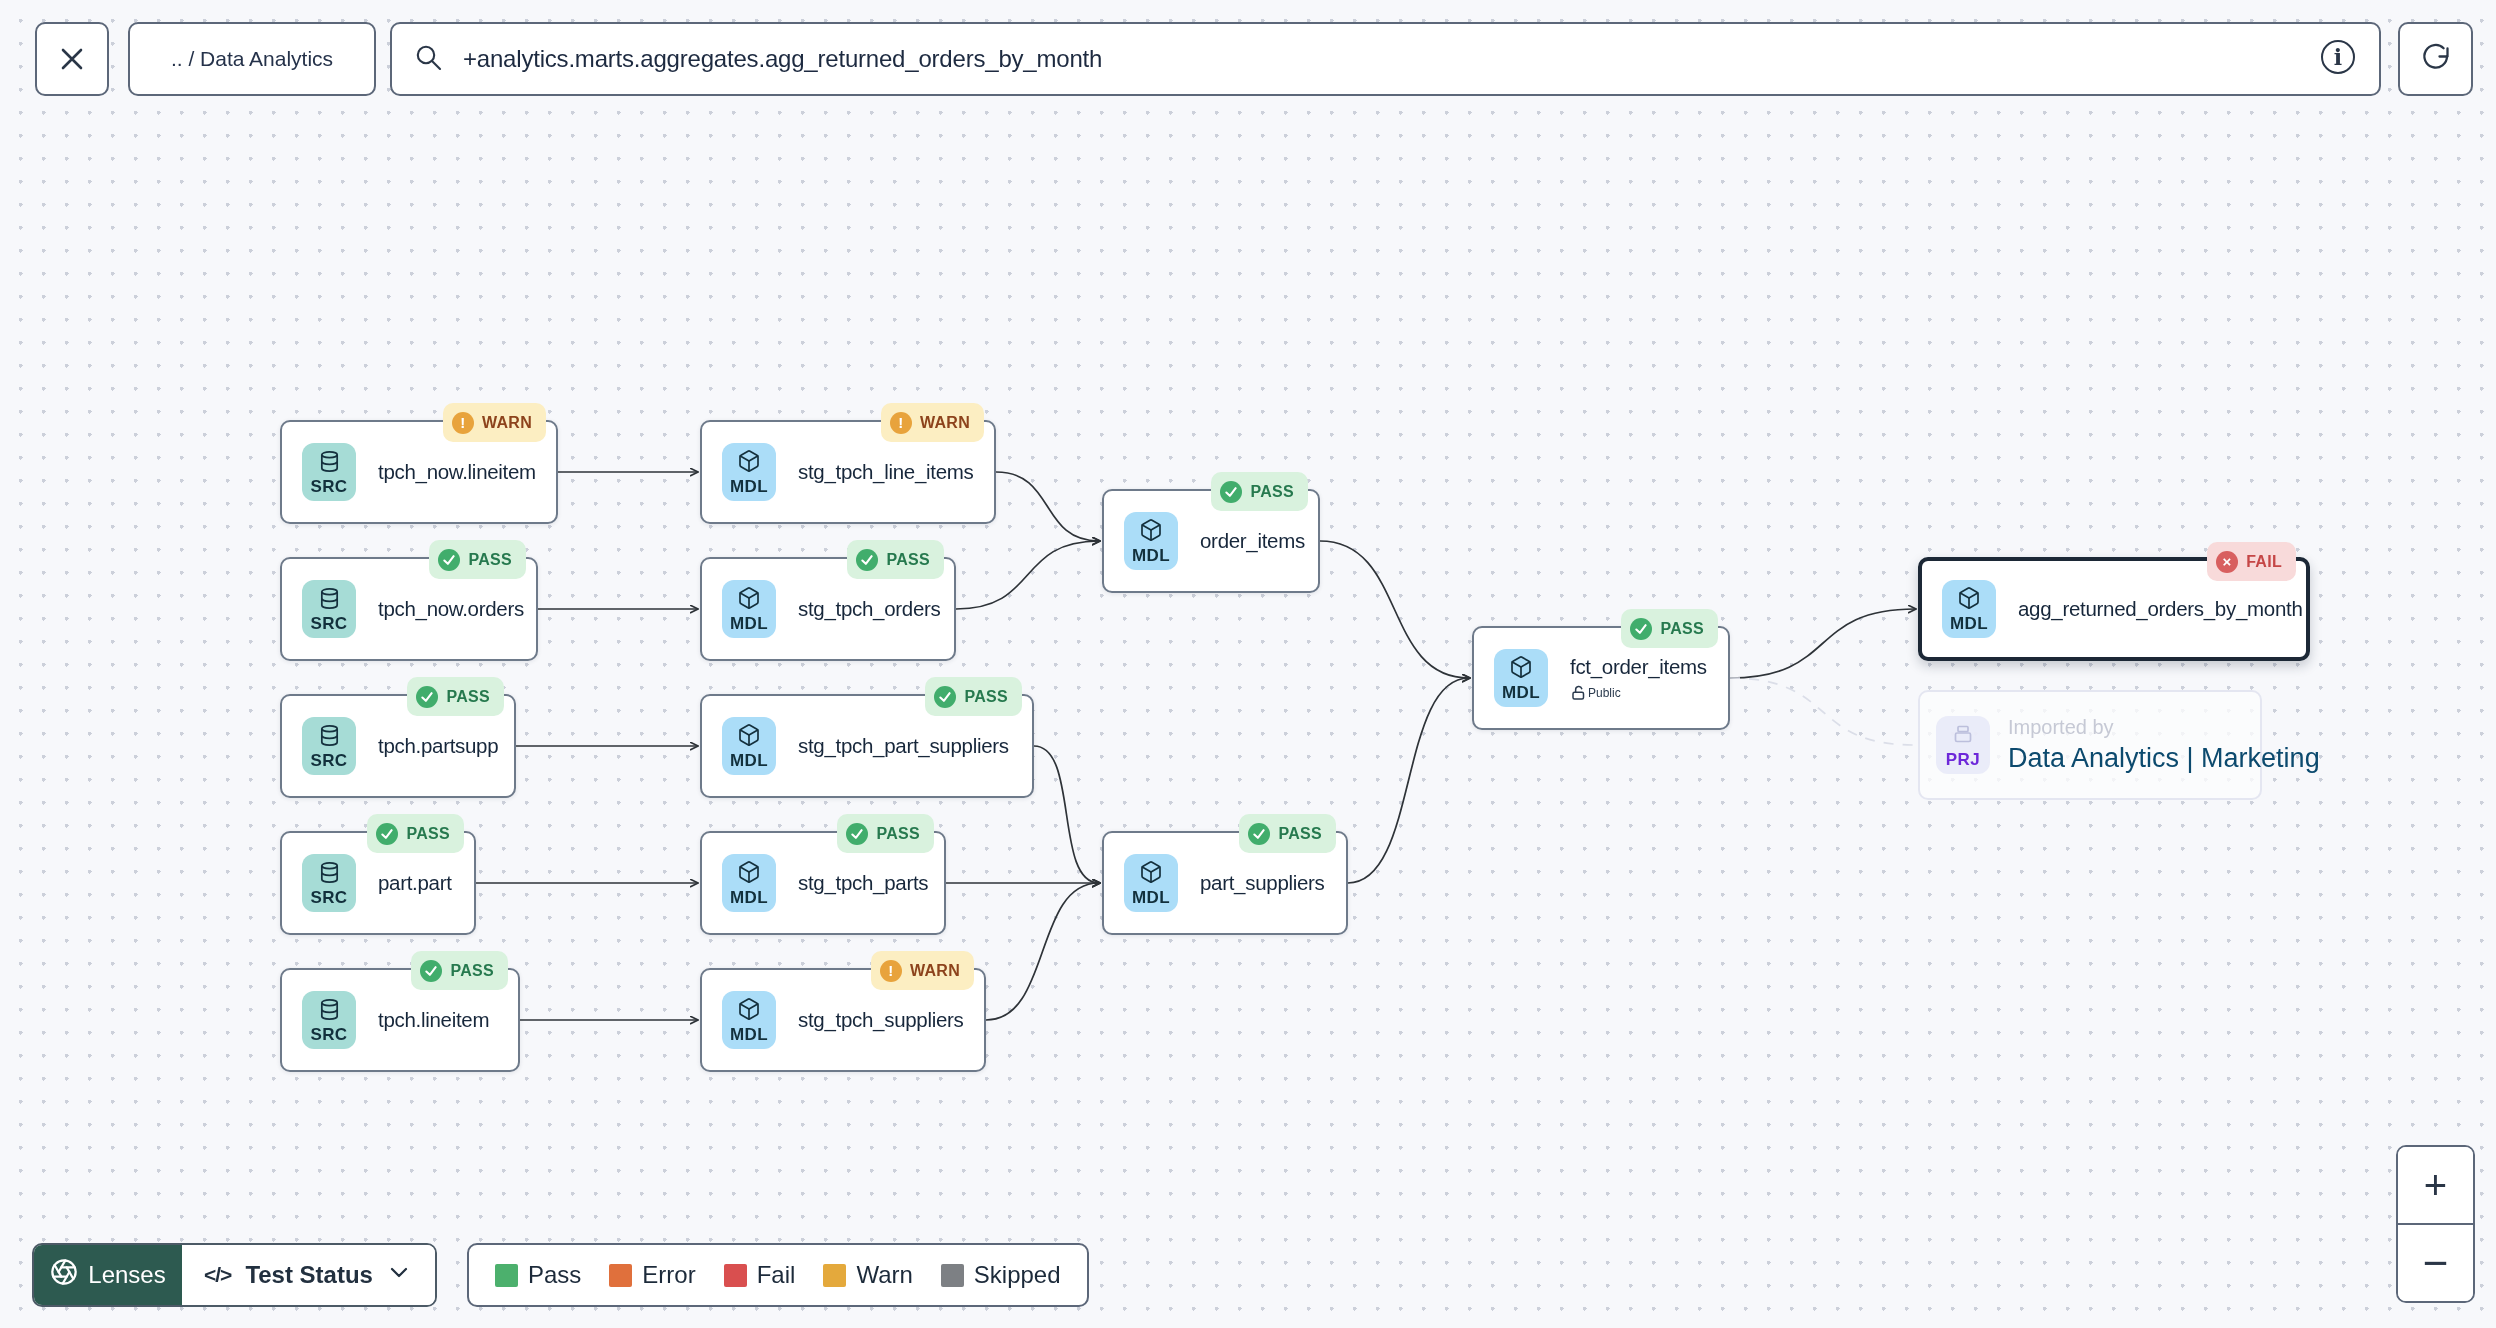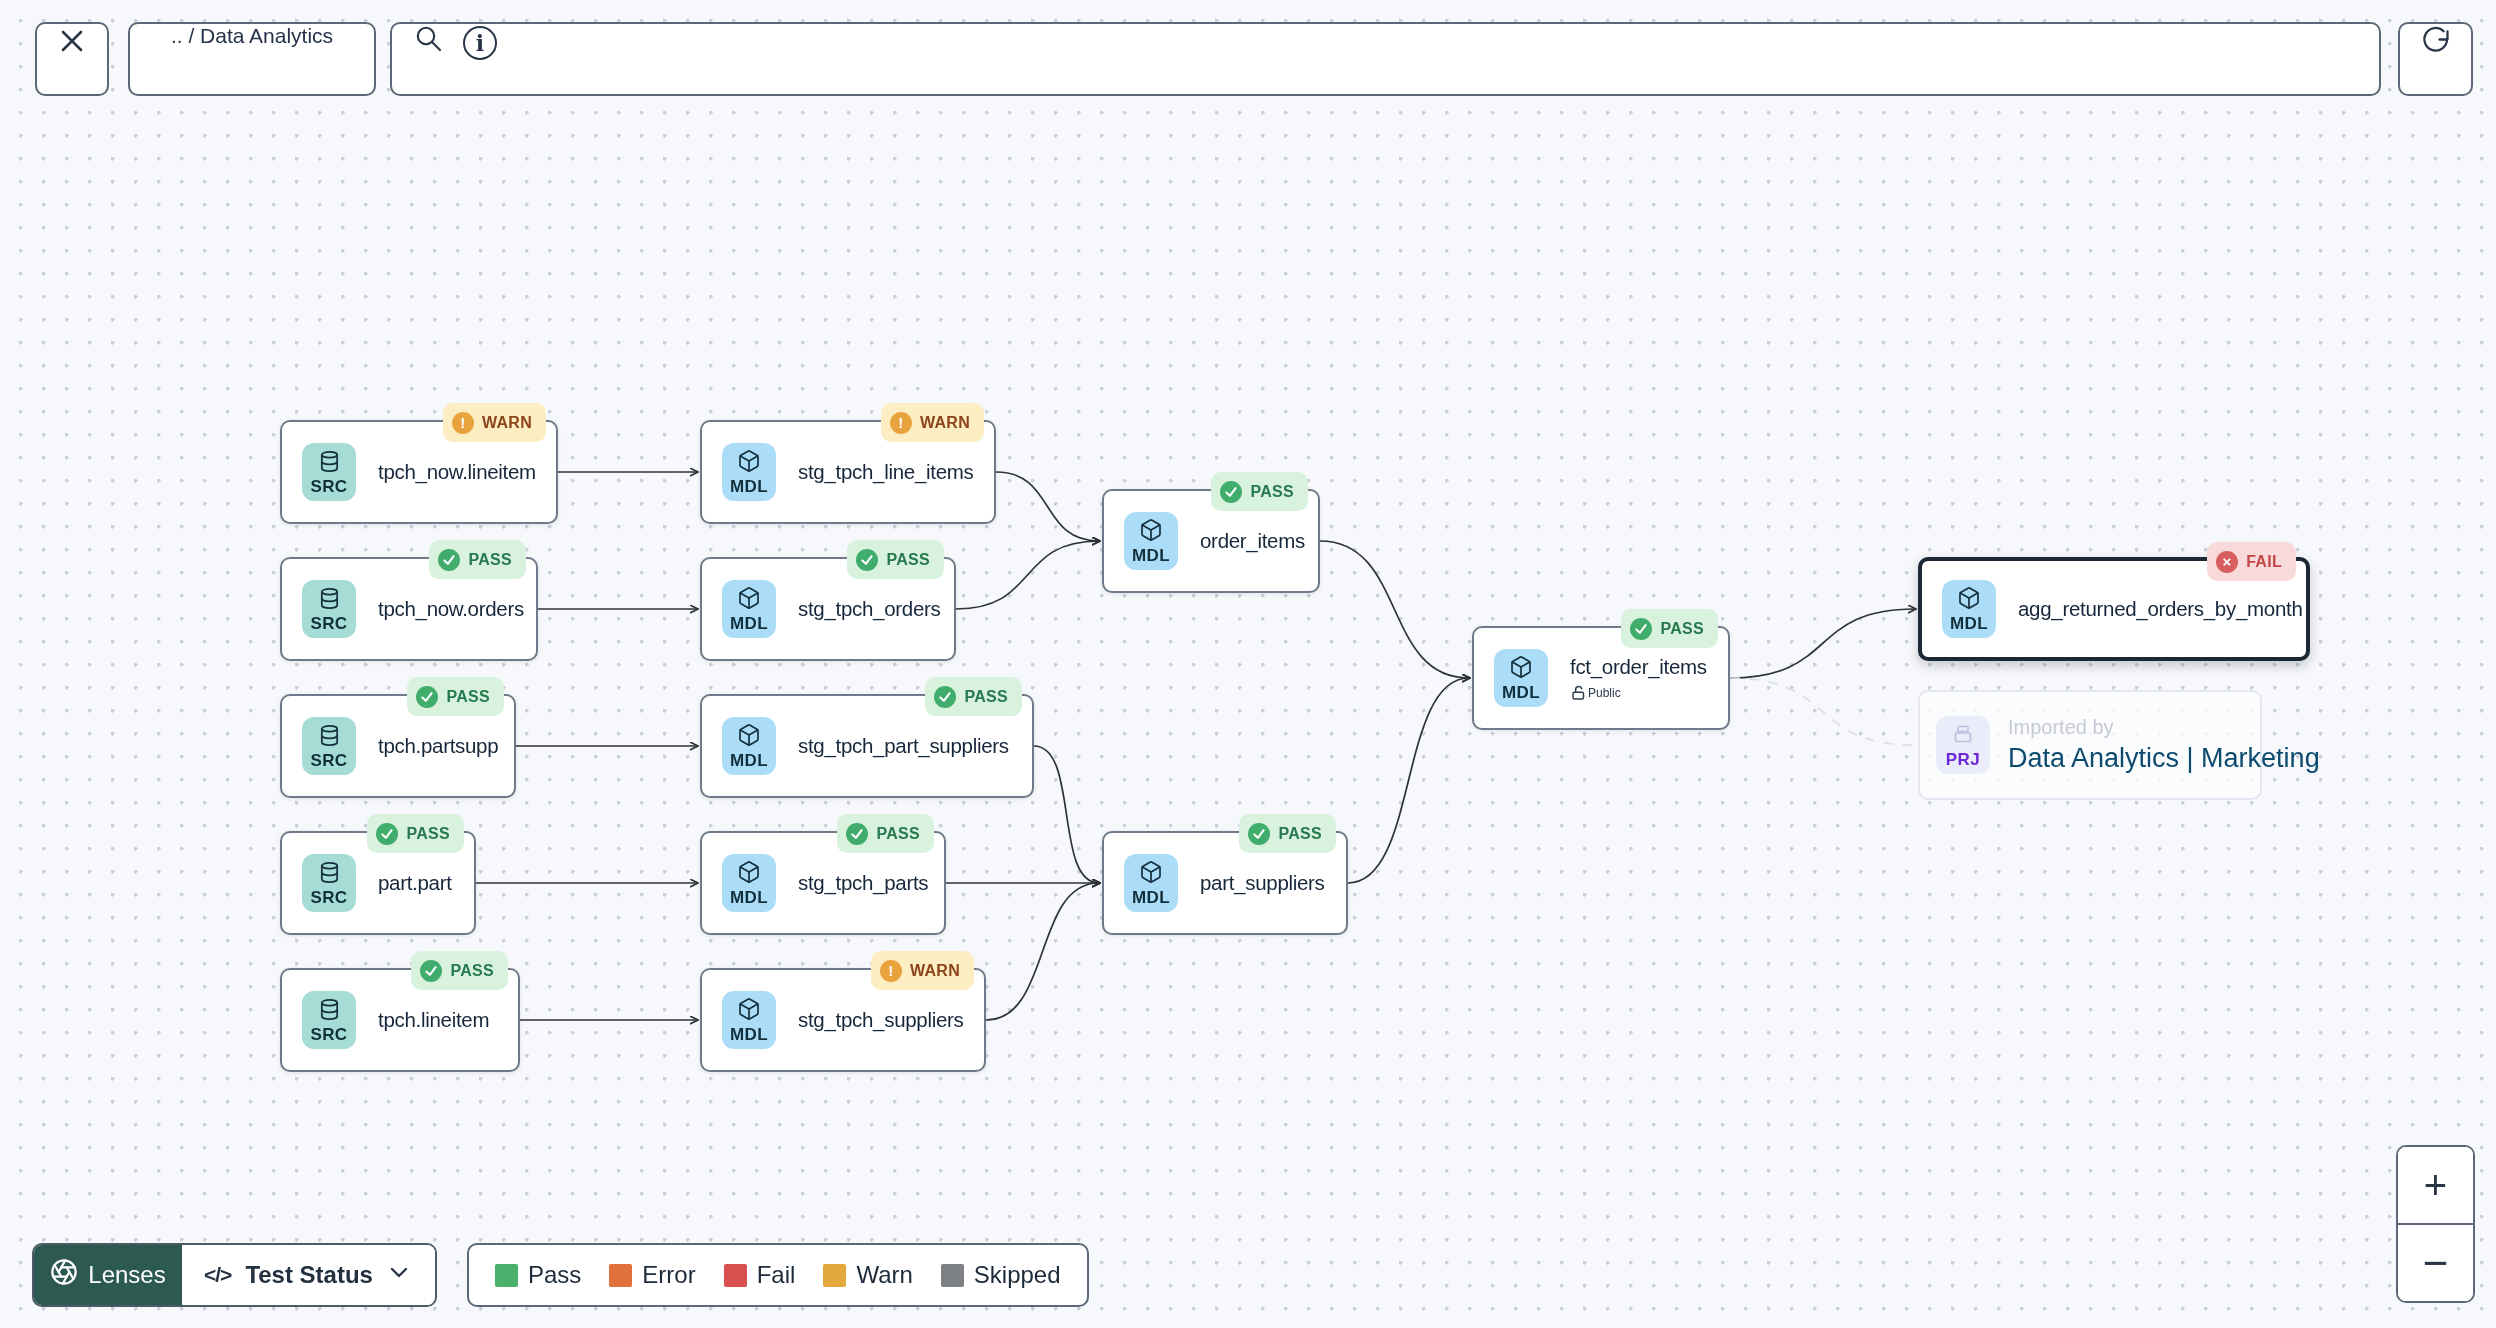--- a/index.html
+++ b/index.html
@@ -7,21 +7,21 @@
     width:2496px;height:1328px;position:relative;overflow:hidden;
     background-color:#f7f8fb;
     background-image:radial-gradient(circle,#ccd0da 2px,rgba(0,0,0,0) 2px);
     background-size:23px 23px;background-position:9px 9px;
     font-family:"Liberation Sans","DejaVu Sans",sans-serif;
     color:#1c2a3a;
   }
   
   .card{
     position:absolute;background:#ffffff;border:2px solid #5c6779;border-radius:10px;
-    box-sizing:border-box;display:flex;justify-content:center;
+    box-sizing:border-box;display:flex;align-items:center;justify-content:center;
   }
   .iconbtn svg{display:block;}
   
   #close-btn{left:35px;top:22px;width:74px;height:74px;cursor:pointer;}
   #breadcrumb-btn{left:128px;top:22px;width:248px;height:74px;cursor:pointer;font-size:21px;color:#25324a;}
   #search-box{left:390px;top:22px;width:1991px;height:74px;justify-content:flex-start;padding:0 22px;gap:18px;}
   #search-box input{
     flex:1;border:none;outline:none;font-family:inherit;font-size:24px;color:#1d2a40;
     background:transparent;letter-spacing:-0.2px;
   }
@@ -428,20 +428,21 @@
   <span>.. / Data Analytics</span>
 </div>
 
 <div class="card" id="search-box">
   <span>
     <svg width="29" height="29" viewBox="0 0 29 29" fill="none" stroke="#2a3647" stroke-width="2.1">
       <circle cx="12" cy="12" r="8.2"></circle>
         <path d="M18 18 L26 26" stroke-linecap="round"></path>
     </svg>
   </span>
+  <input type="text" value="+analytics.marts.aggregates.agg_returned_orders_by_month" style="">
   <span>
     <svg width="38" height="38" viewBox="0 0 38 38" fill="none">
       <circle cx="19" cy="19" r="16" stroke="#2a3647" stroke-width="2"></circle>
       <text x="19" y="27" text-anchor="middle" font-family="DejaVu Serif, serif" font-size="22" font-weight="bold" fill="#2a3647">i</text>
     </svg>
   </span>
 </div>
 
 <div class="card iconbtn" id="refresh-btn">
   <span>

